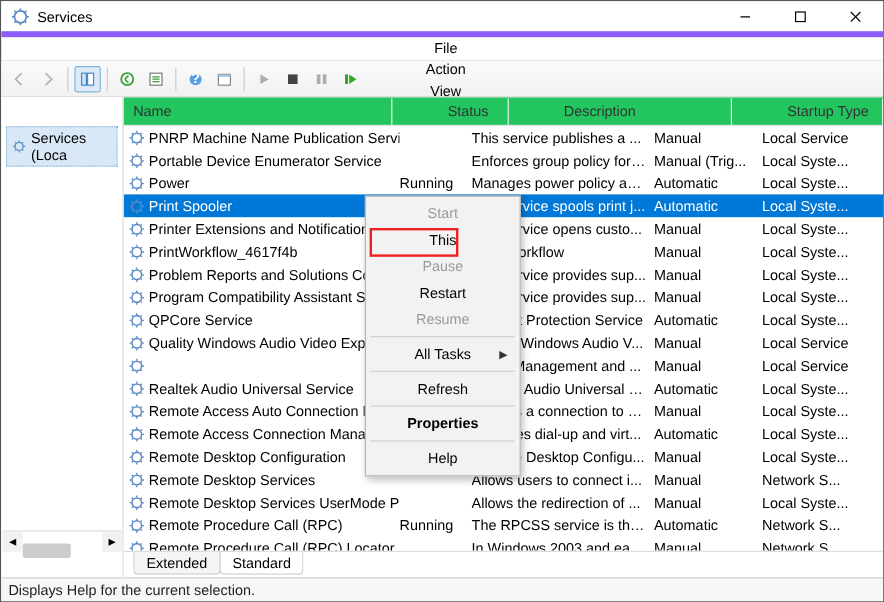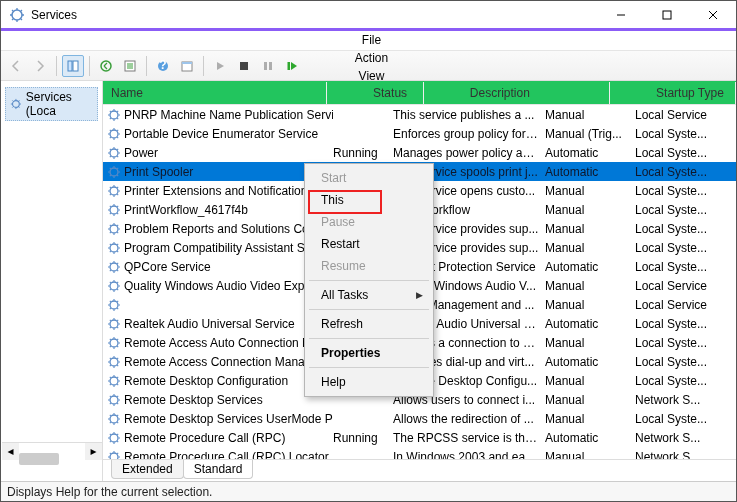--- a/index.html
+++ b/index.html
@@ -1,78 +1,78 @@
 <!DOCTYPE html>
 <html><head>
 <meta charset="utf-8">
 <style>
 * { box-sizing: border-box; margin: 0; padding: 0; font-family: 'Segoe UI', Tahoma, sans-serif; font-size: 12px; }
 body { background: #fff; width: 737px; height: 502px; overflow: hidden; position: relative; border: 1px solid #555; }
 
 
-.titlebar { height: 30px; display: flex; align-items: center; padding-left: 8px; background: #fff; border-bottom: 3px solid #8b5cf6; }
+.titlebar { height: 30px; display: flex; align-items: center; padding-left: 8px; background: #fff; border-bottom: 5px solid #8b5cf6; }
 .titlebar .app-icon { width: 16px; height: 16px; margin-right: 6px; }
 .titlebar .title { flex: 1; color: #000; font-size: 12px; }
 .titlebar .win-btn { width: 46px; height: 30px; display: flex; align-items: center; justify-content: center; color: #000; }
 .titlebar .win-btn svg { stroke: #000; }
 
 
 .menubar { height: 20px; display: flex; align-items: center; padding-left: 6px; border-bottom: 1px solid #e5e5e5; flex-direction: column; }
 .menubar .menu-item { padding: 2px 8px; cursor: default; }
 
 
 .toolbar { height: 30px; display: flex; align-items: center; padding: 0 4px; gap: 2px; border-bottom: 1px solid #ddd; background: linear-gradient(#fafafa,#f1f1f1); }
 .tb-btn { width: 22px; height: 22px; display: flex; align-items: center; justify-content: center; border: 1px solid transparent; border-radius: 2px; }
 .tb-btn.boxed { border: 1px solid #7fb5e0; background: #dceaf7; }
 .tb-sep { width: 1px; height: 20px; background: #ccc; margin: 0 3px; }
 .tb-btn.disabled { opacity: 0.4; }
 
 
 .main { display: flex; height: calc(100% - 30px - 20px - 30px - 20px); }
 .sidebar { width: 102px; background: #fff; border-right: 1px solid #ddd; padding-top: 4px; }
-.tree-item { display: flex; align-items: center; padding: 2px 4px; margin: 2px 4px; background: #d9e8f7; border: 1px dotted #8fb5d8; gap: 4px; }
+.tree-item { display: flex; align-items: center; padding: 2px 4px; margin: 20px 4px; background: #d9e8f7; border: 1px dotted #8fb5d8; gap: 4px; }
 .tree-item .gear-icon { width: 14px; height: 14px; }
 
 .list-pane { flex: 1; display: flex; flex-direction: column; position: relative; overflow: hidden; }
 .list-header { display: flex; align-items: center; border-bottom: 1px solid #e5e5e5; background: #22c55e; height: 24px; gap: 38px; }
 .list-header .col { padding: 4px 8px; border-right: 1px solid #eee; color: #333; white-space: nowrap; overflow: hidden; }
 .col-name{ width: 230px; }
 .col-status{ width: 60px; }
 .col-desc{ width: 152px; }
 .col-start{ width: 90px; }
 .col-logon{ width: 80px; }
 
 .list-body { flex: 1; overflow: hidden; }
 .row { display: flex; align-items: center; height: 19px; padding-left: 4px; }
 .row .cell { white-space: nowrap; overflow: hidden; text-overflow: ellipsis; padding-right: 6px; }
 .row .cell.name { width: 226px; display: flex; align-items: center; gap: 3px; }
 .row .cell.status { width: 60px; }
 .row .cell.desc { width: 152px; }
 .row .cell.start { width: 90px; }
 .row .cell.logon { width: 80px; }
-.row.selected { background: #0078d7; color: #0f172a; }
+.row.selected { background: #0078d7; color: #ffffff; }
 .svc-icon { width: 14px; height: 14px; flex-shrink: 0; }
 
 
 .tabs { height: 22px; display: flex; align-items: flex-start; border-top: 1px solid #ddd; padding-left: 8px; background:#fff;}
 .tab { padding: 2px 10px; border: 1px solid #ccc; border-top: none; border-bottom-left-radius: 4px; border-bottom-right-radius: 4px; margin-right: -1px; background: #fff; }
 .tab.inactive { background: #f4f4f4; }
 
 
 .hscroll { height: 17px; border-top: 1px solid #ddd; display:flex; align-items:center; }
 .hscroll .arrow { width:17px; height:17px; background:#f1f1f1; display:flex; align-items:center; justify-content:center;}
 .hscroll .track { flex:1; background:#f1f1f1; position: relative;}
 .hscroll .thumb { position:absolute; left:0; top:2px; width:40px; height:12px; background:#ccc; border-radius:2px;}
 
 
 .statusbar { height: 20px; border-top: 1px solid #ccc; display: flex; align-items: center; padding: 0 6px; background: #f7f7f7; font-size: 12px; color:#222;}
 
 
 .context-menu { position: absolute; left: 303px; top: 162px; width: 130px; background: #f2f2f2; border: 1px solid #b6b6b6; box-shadow: 2px 3px 6px rgba(0,0,0,0.25); padding: 3px 2px; }
-.ctx-item { padding: 4px 14px; color: #000; position: relative; }
+.ctx-item { padding: 4px 14px; color: #000; position: relative; text-align: center; }
 .ctx-item.disabled { color: #9a9a9a; }
 .ctx-item.bold { font-weight: bold; }
 .ctx-sep { height:1px; background:#d0d0d0; margin: 3px 2px; }
 .ctx-item .arrow { position: absolute; right: 8px; top: 50%; transform: translateY(-50%); font-size: 9px; color:#333;}
 .ctx-highlight { position:absolute; border: 2.5px solid #e22; left: 307px; top: 189px; width: 74px; height: 24px; pointer-events:none;}
 
 </style>
 </head>
 <body>
 

